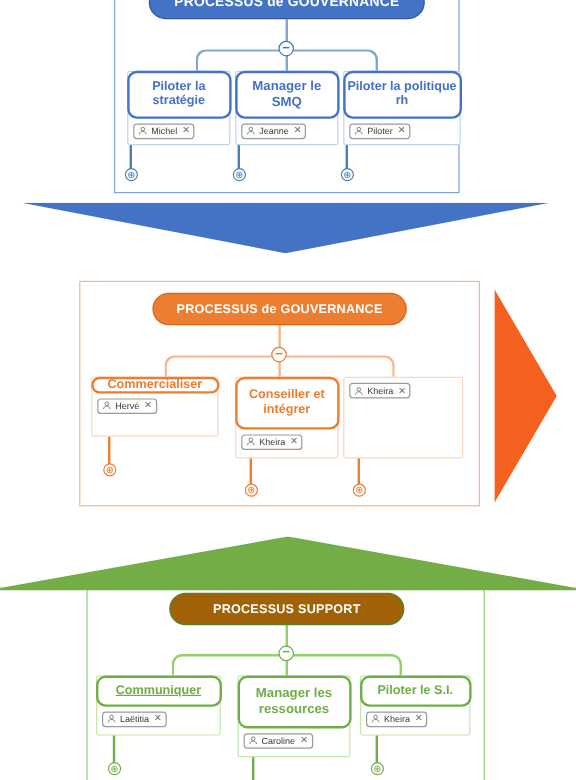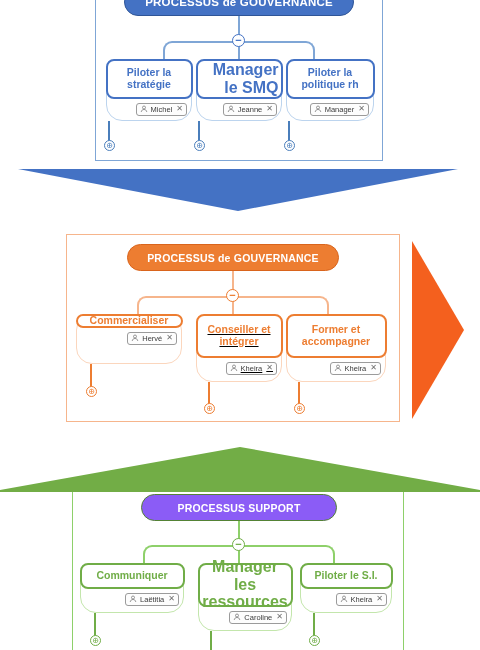--- a/index.html
+++ b/index.html
@@ -93,21 +93,21 @@
     align-items: center;
     justify-content: center;
     font-size: 8px;
     line-height: 1;
   }
 
   
   .card {
     position: absolute;
     box-sizing: border-box;
-    border-radius: 16px;
+    border-radius: 2px;
     border-width: 1.5px;
     border-style: solid;
     background: #ffffff;
     padding: 0;
   }
   .card-title {
     box-sizing: border-box;
     border-radius: 8px;
     border-width: 2px;
     border-style: solid;
@@ -116,21 +116,21 @@
     text-align: center;
     display: flex;
     align-items: center;
     justify-content: center;
     line-height: 1.12;
     margin: -1.5px -1.5px 0 -1.5px;
     padding: 4px 2px;
   }
   .card-body {
     display: flex;
-    justify-content: flex-end;
+    justify-content: flex-start;
     padding: 4px 4px 5px 4px;
   }
 
   
   .chip {
     box-sizing: border-box;
     border: 1px solid #9b9b9b;
     border-radius: 3px;
     background: #fdfdfd;
     height: 13px;
@@ -188,21 +188,21 @@
     left: 412px; top: 241px; width: 52px; height: 178px;
   }
 
   
   #green-frame {
     left: 72px; top: 487px; width: 332px; height: 170px;
     border: 1.5px solid #8ed06a;
   }
   #green-header {
     left: 141px; top: 494px; width: 196px; height: 27px;
-    background: #8b5cf6;
+    background: #a16207;
     border: 1.5px solid #548235;
     font-size: 10.5px;
   }
   #green-chevron {
     left: 0px; top: 447px; width: 480px; height: 45px;
   }
 </style>
 </head>
 <body>
 
@@ -226,42 +226,42 @@
           <circle cx="8" cy="5" r="3" fill="none" stroke="#6f6f6f" stroke-width="1.4"></circle>
           <path d="M2.5 14c0-3.2 2.6-5 5.5-5s5.5 1.8 5.5 5" fill="none" stroke="#6f6f6f" stroke-width="1.4"></path>
         </svg>
         <span>Michel</span>
         <span class="chip-x">✕</span>
       </span>
     </div>
   </div>
 
   <div class="card" style="left:196px; top:59px; width:86px; height:62px; border-color:#bcd4ee;">
-    <div class="card-title" style="border-color:#4472c4; color:#4472c4; font-size:16px; height:40px;text-align:right;">Manager le SMQ</div>
+    <div class="card-title" style="border-color:#4472c4; color:#4472c4; font-size:11px; height:40px;">Manager le SMQ</div>
     <div class="card-body">
       <span class="chip">
         <svg class="chip-person" viewBox="0 0 16 16">
           <circle cx="8" cy="5" r="3" fill="none" stroke="#6f6f6f" stroke-width="1.4"></circle>
           <path d="M2.5 14c0-3.2 2.6-5 5.5-5s5.5 1.8 5.5 5" fill="none" stroke="#6f6f6f" stroke-width="1.4"></path>
         </svg>
         <span>Jeanne</span>
         <span class="chip-x">✕</span>
       </span>
     </div>
   </div>
 
-  <div class="card" style="left:286px; top:59px; width:88px; height:62px; border-color:#bcd4ee;">
+  <div class="card" style="left:286px; top:59px; width:98px; height:62px; border-color:#bcd4ee;">
     <div class="card-title" style="border-color:#4472c4; color:#4472c4; font-size:10.5px; height:40px;">Piloter la politique rh</div>
     <div class="card-body">
       <span class="chip">
         <svg class="chip-person" viewBox="0 0 16 16">
           <circle cx="8" cy="5" r="3" fill="none" stroke="#6f6f6f" stroke-width="1.4"></circle>
           <path d="M2.5 14c0-3.2 2.6-5 5.5-5s5.5 1.8 5.5 5" fill="none" stroke="#6f6f6f" stroke-width="1.4"></path>
         </svg>
-        <span>Manager</span>
+        <span>Piloter</span>
         <span class="chip-x">✕</span>
       </span>
     </div>
   </div>
 
   <div class="vline" style="left:108px; top:121px; height:20px; background:#4a7ebb;"></div>
   <div class="node-plus" style="left:104px; top:140px; border:1.5px solid #4a7ebb; color:#4a7ebb;">⊕</div>
   <div class="vline" style="left:198px; top:121px; height:20px; background:#4a7ebb;"></div>
   <div class="node-plus" style="left:194px; top:140px; border:1.5px solid #4a7ebb; color:#4a7ebb;">⊕</div>
   <div class="vline" style="left:288px; top:121px; height:20px; background:#4a7ebb;"></div>
@@ -288,36 +288,35 @@
         <svg class="chip-person" viewBox="0 0 16 16">
           <circle cx="8" cy="5" r="3" fill="none" stroke="#6f6f6f" stroke-width="1.4"></circle>
           <path d="M2.5 14c0-3.2 2.6-5 5.5-5s5.5 1.8 5.5 5" fill="none" stroke="#6f6f6f" stroke-width="1.4"></path>
         </svg>
         <span>Hervé</span>
         <span class="chip-x">✕</span>
       </span>
     </div>
   </div>
 
-  <div class="card" style="left:196px; top:314px; width:86px; height:68px; border-color:#fbd6bd;text-decoration:underline;">
+  <div class="card" style="left:196px; top:314px; width:86px; height:68px; border-color:#fbd6bd;">
     <div class="card-title" style="border-color:#ed7d31; color:#ed7d31; font-size:10.5px; height:44px;">Conseiller et intégrer</div>
     <div class="card-body">
       <span class="chip">
         <svg class="chip-person" viewBox="0 0 16 16">
           <circle cx="8" cy="5" r="3" fill="none" stroke="#6f6f6f" stroke-width="1.4"></circle>
           <path d="M2.5 14c0-3.2 2.6-5 5.5-5s5.5 1.8 5.5 5" fill="none" stroke="#6f6f6f" stroke-width="1.4"></path>
         </svg>
         <span>Kheira</span>
         <span class="chip-x">✕</span>
       </span>
     </div>
   </div>
 
   <div class="card" style="left:286px; top:314px; width:100px; height:68px; border-color:#fbd6bd;">
-    <div class="card-title" style="border-color:#ed7d31; color:#ed7d31; font-size:10.5px; height:44px;">Former et accompagner</div>
     <div class="card-body">
       <span class="chip">
         <svg class="chip-person" viewBox="0 0 16 16">
           <circle cx="8" cy="5" r="3" fill="none" stroke="#6f6f6f" stroke-width="1.4"></circle>
           <path d="M2.5 14c0-3.2 2.6-5 5.5-5s5.5 1.8 5.5 5" fill="none" stroke="#6f6f6f" stroke-width="1.4"></path>
         </svg>
         <span>Kheira</span>
         <span class="chip-x">✕</span>
       </span>
     </div>
@@ -342,35 +341,35 @@
 
   <div class="vline" style="left:238px; top:521px; height:24px; background:#8ed06a;"></div>
   <div class="elbow elbow-left" style="left:143px; top:545px; width:96px; height:18px; border-color:#8ed06a;"></div>
   <div class="elbow elbow-right" style="left:239px; top:545px; width:96px; height:18px; border-color:#8ed06a;"></div>
   <div class="vline" style="left:238px; top:545px; height:18px; background:#8ed06a;"></div>
   <div class="node-toggle" style="left:232px; top:538px; border:1.5px solid #70ad47; color:#70ad47;">−</div>
 
   <div class="header-pill" id="green-header">PROCESSUS SUPPORT</div>
 
   <div class="card" style="left:80px; top:563px; width:104px; height:50px; border-color:#c3e6ac;">
-    <div class="card-title" style="border-color:#70ad47; color:#70ad47; font-size:10.5px; height:26px;">Communiquer</div>
+    <div class="card-title" style="border-color:#70ad47; color:#70ad47; font-size:10.5px; height:26px;text-decoration:underline;">Communiquer</div>
     <div class="card-body">
       <span class="chip">
         <svg class="chip-person" viewBox="0 0 16 16">
           <circle cx="8" cy="5" r="3" fill="none" stroke="#6f6f6f" stroke-width="1.4"></circle>
           <path d="M2.5 14c0-3.2 2.6-5 5.5-5s5.5 1.8 5.5 5" fill="none" stroke="#6f6f6f" stroke-width="1.4"></path>
         </svg>
         <span>Laëtitia</span>
         <span class="chip-x">✕</span>
       </span>
     </div>
   </div>
 
   <div class="card" style="left:198px; top:563px; width:94px; height:68px; border-color:#c3e6ac;">
-    <div class="card-title" style="border-color:#70ad47; color:#70ad47; font-size:16px; height:44px;">Manager les ressources</div>
+    <div class="card-title" style="border-color:#70ad47; color:#70ad47; font-size:11px; height:44px;">Manager les ressources</div>
     <div class="card-body">
       <span class="chip">
         <svg class="chip-person" viewBox="0 0 16 16">
           <circle cx="8" cy="5" r="3" fill="none" stroke="#6f6f6f" stroke-width="1.4"></circle>
           <path d="M2.5 14c0-3.2 2.6-5 5.5-5s5.5 1.8 5.5 5" fill="none" stroke="#6f6f6f" stroke-width="1.4"></path>
         </svg>
         <span>Caroline</span>
         <span class="chip-x">✕</span>
       </span>
     </div>

